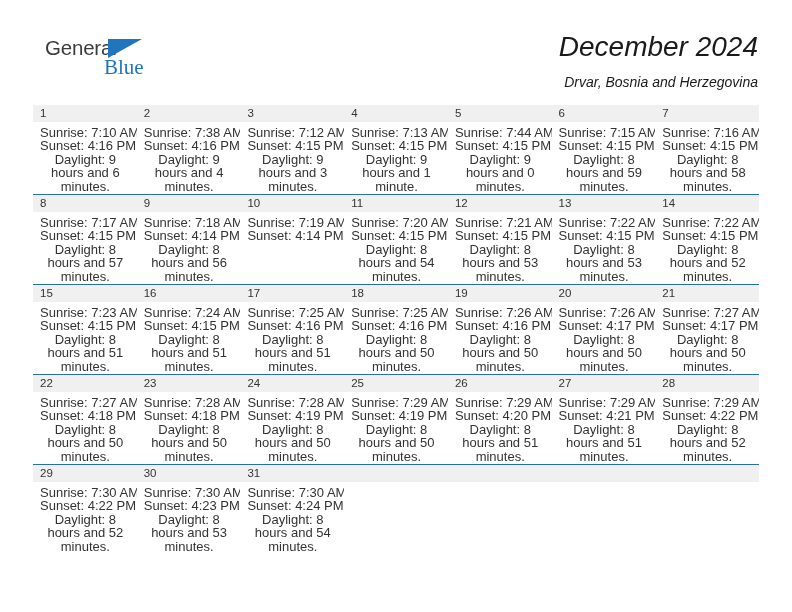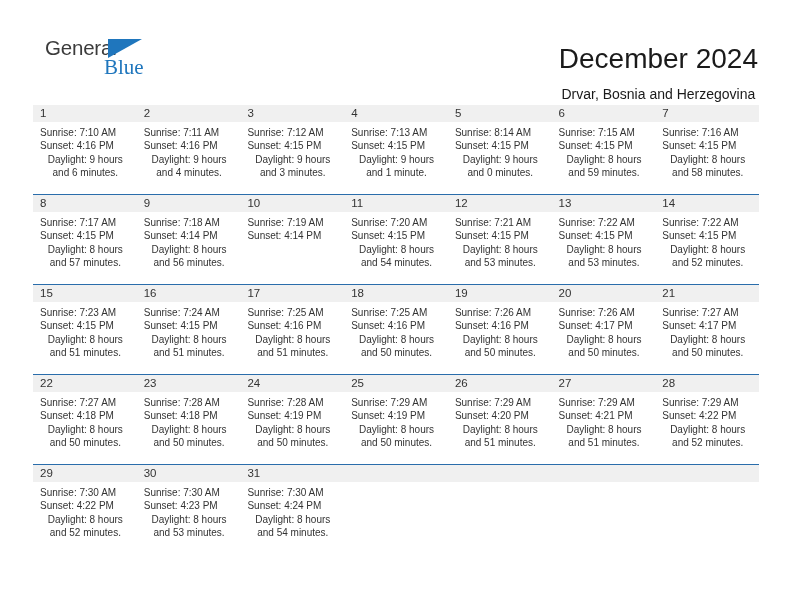--- a/index.html
+++ b/index.html
@@ -64,22 +64,23 @@
     top: 19px;
     font-size: 21px;
     color: #1f76bd;
     font-family: Liberation Serif, serif;
     white-space: nowrap;
   }
 
   .title-block {
     position: absolute;
     right: 34px;
-    top: 42px;
-    text-align: center;
+    top: 30px;
+    text-align: right;
+    font-style: italic;
   }
   .month-title {
     font-size: 28px;
     color: #1a1a1a;
     font-weight: normal;
     line-height: 34px;
     white-space: nowrap;
   }
   .location {
     margin-top: 9px;
@@ -143,21 +144,21 @@
   .daynum {
     padding-left: 7px;
     font-size: 11.5px;
     color: #333333;
     line-height: 17px;
     display: block;
   }
 
   .day-info {
     padding: 4px 6px 0 7px;
-    font-size: 10px;
+    font-size: 13px;
     line-height: 13.4px;
     color: #333333;
   }
   .day-info div {
     white-space: nowrap;
   }
   .daylight-line {
     white-space: normal !important;
     text-align: center;
   }
@@ -193,21 +194,21 @@
               <div>Sunrise: 7:10 AM</div>
               <div>Sunset: 4:16 PM</div>
               <div class="daylight-line">Daylight: 9 hours and 6 minutes.</div>
             </div>
           </div>
           <div class="day-cell">
             <div class="daynum-band">
               <span class="daynum">2</span>
             </div>
             <div class="day-info">
-              <div>Sunrise: 7:11 AM</div>
+              <div>Sunrise: 7:38 AM</div>
               <div>Sunset: 4:16 PM</div>
               <div class="daylight-line">Daylight: 9 hours and 4 minutes.</div>
             </div>
           </div>
           <div class="day-cell">
             <div class="daynum-band">
               <span class="daynum">3</span>
             </div>
             <div class="day-info">
               <div>Sunrise: 7:12 AM</div>
@@ -223,21 +224,21 @@
               <div>Sunrise: 7:13 AM</div>
               <div>Sunset: 4:15 PM</div>
               <div class="daylight-line">Daylight: 9 hours and 1 minute.</div>
             </div>
           </div>
           <div class="day-cell">
             <div class="daynum-band">
               <span class="daynum">5</span>
             </div>
             <div class="day-info">
-              <div>Sunrise: 8:14 AM</div>
+              <div>Sunrise: 7:44 AM</div>
               <div>Sunset: 4:15 PM</div>
               <div class="daylight-line">Daylight: 9 hours and 0 minutes.</div>
             </div>
           </div>
           <div class="day-cell">
             <div class="daynum-band">
               <span class="daynum">6</span>
             </div>
             <div class="day-info">
               <div>Sunrise: 7:15 AM</div>

